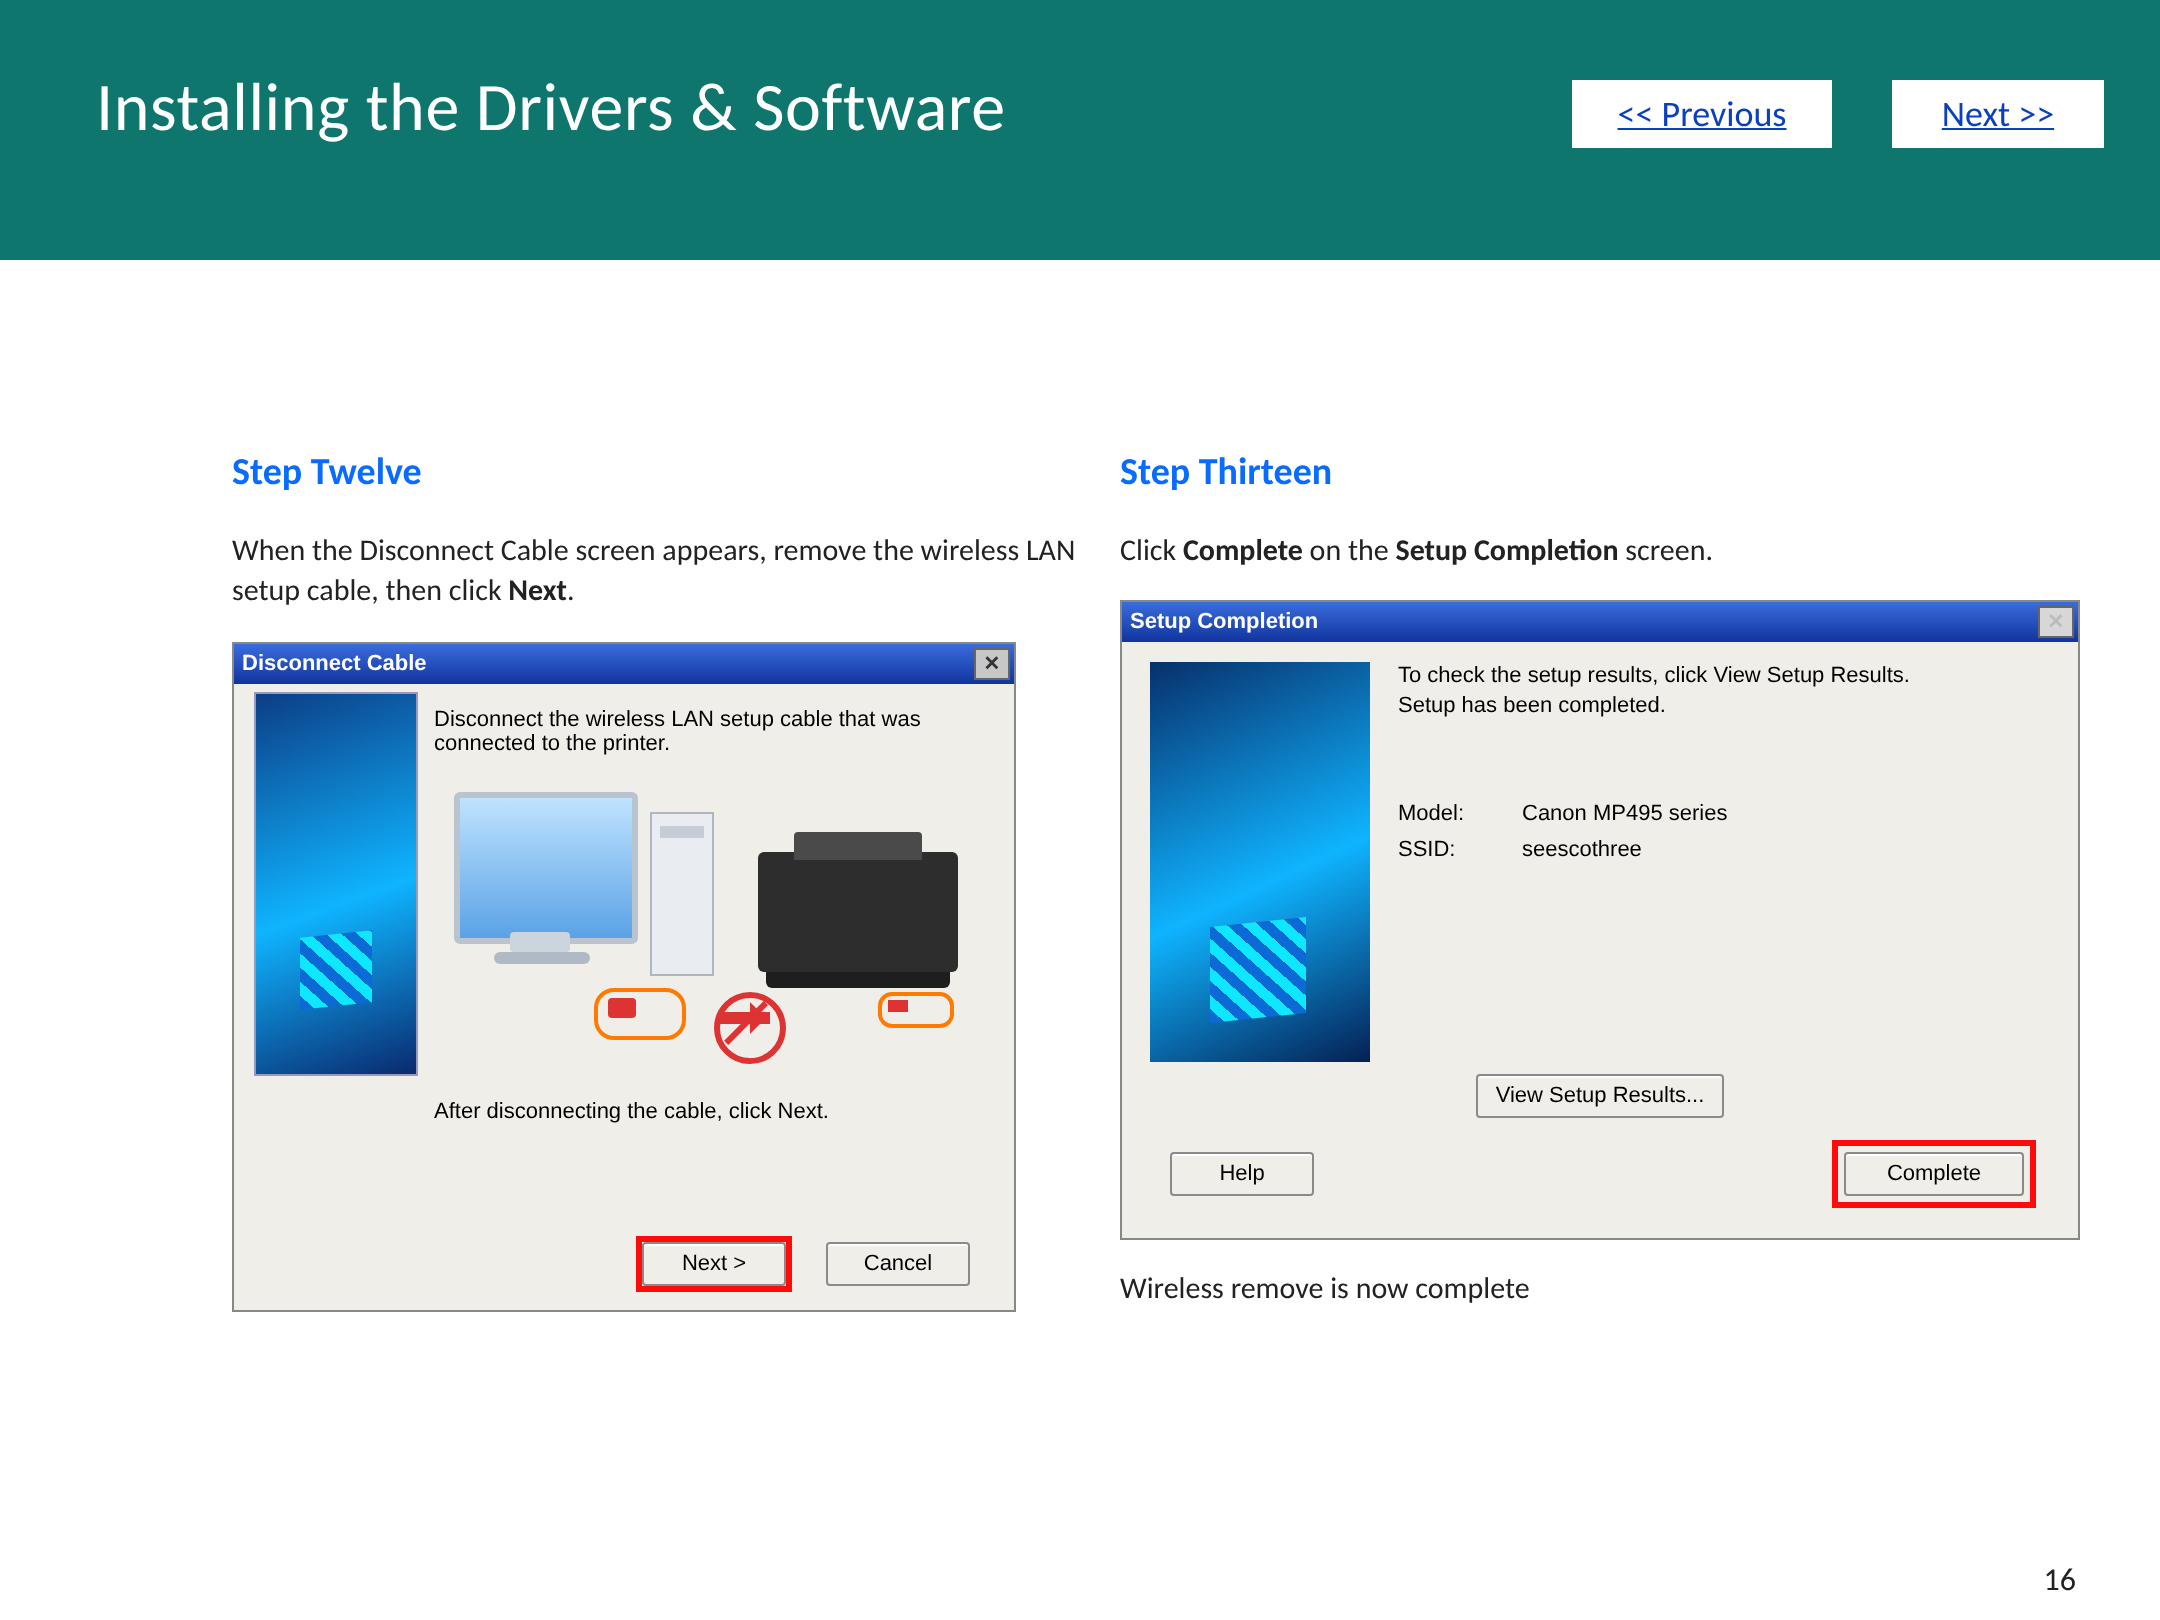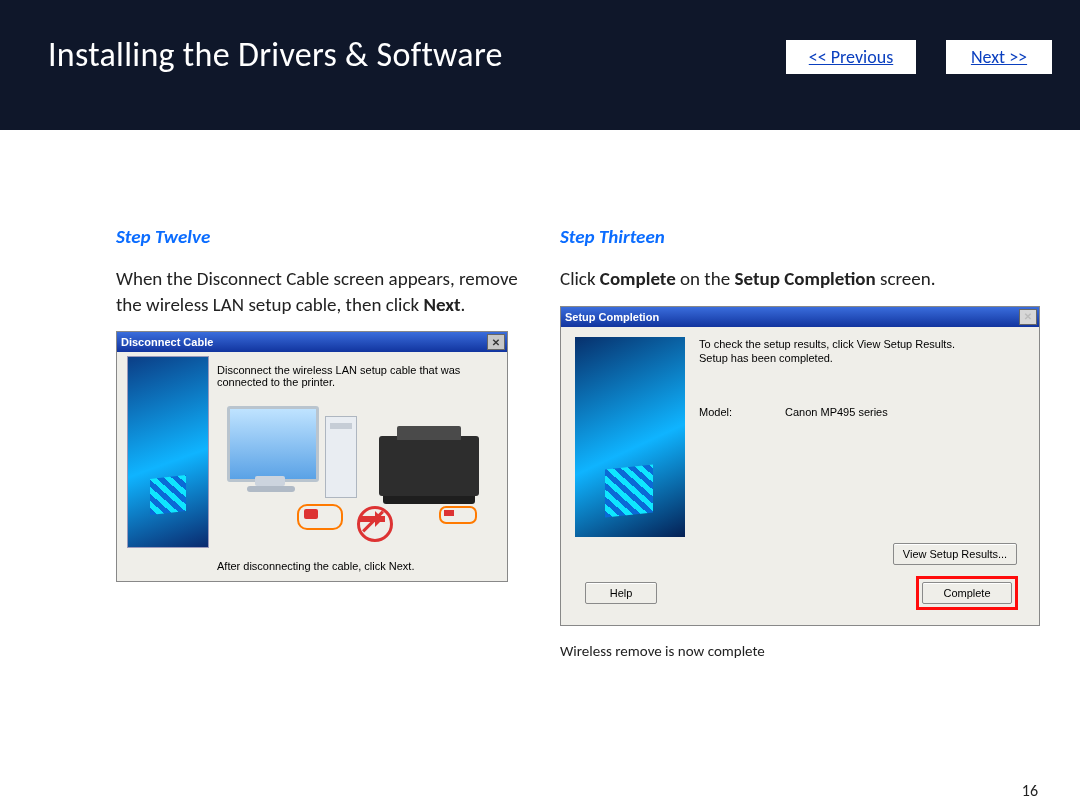--- a/index.html
+++ b/index.html
@@ -1,28 +1,28 @@
 <!DOCTYPE html>
 <html><head>
 <meta charset="utf-8">
 <style>
 html,body{margin:0;padding:0;width:1080px;height:810px;font-family:Calibri,Arial,sans-serif;background:#fff;color:#222;overflow:hidden}
 .page{position:relative;width:1080px;height:810px}
 
-.hdr{position:absolute;left:0;top:0;width:1080px;height:130px;background:#0f172a}
+.hdr{position:absolute;left:0;top:0;width:1080px;height:130px;background:#0f766e}
 .title{position:absolute;left:48px;top:34px;font-size:34px;color:#fff;font-weight:300;letter-spacing:.3px}
 .navbox{position:absolute;top:40px;height:34px;background:#fff;display:flex;align-items:center;justify-content:center;font-size:18px;color:#0a3fbf;text-decoration:underline}
 .nav-prev{left:786px;width:130px}
 .nav-next{left:946px;width:106px}
 
 .col{position:absolute;top:225px;width:430px;font-size:16px;color:#222}
 .c1{left:116px}
 .c2{left:560px}
-.stepH{color:#0a6cff;font-style:italic;font-weight:700;font-size:19px;margin:0 0 18px 0}
-.intro{font-size:19px;line-height:1.35;margin:0 0 14px 0}
+.stepH{color:#0a6cff;font-weight:700;font-size:19px;margin:0 0 18px 0}
+.intro{font-size:15px;line-height:1.35;margin:0 0 14px 0}
 .intro b{font-weight:700}
 
 .dlg{width:390px;border:1px solid #888;background:#efeee9;font-family:Tahoma,Arial,sans-serif;font-size:11px;color:#000}
 .dlg .tbar{height:20px;background:linear-gradient(#3a6ddc,#11349e);color:#fff;font-weight:700;display:flex;align-items:center;padding:0 4px;position:relative}
 .dlg .xbtn{position:absolute;right:2px;top:2px;width:16px;height:14px;background:#c7c7c7;border:1px solid #666;display:flex;align-items:center;justify-content:center;font-size:10px;color:#333}
 .dlg .body{padding:0 10px}
 .btn{display:inline-flex;align-items:center;justify-content:center;min-width:70px;height:20px;background:#efeee9;border:1px solid #8a8a8a;border-radius:2px;font-size:11px;box-shadow:0 1px 0 #fff inset}
 .hl{outline:3px solid #ff0b0b}
 
 .d1{position:relative}
@@ -50,23 +50,23 @@
 .noArrow .slash{position:absolute;left:2px;top:14px;width:28px;height:3px;background:#d33;transform:rotate(-45deg)}
 .d1foot{display:flex;justify-content:flex-end;gap:20px;padding:10px 12px 12px 12px;margin-top:40px}
 
 .d2{width:478px}
 .d2 .body{padding:10px 12px 6px 12px}
 .d2row{position:relative;min-height:200px}
 .panel2{position:absolute;left:2px;top:0;width:110px;height:200px;background:linear-gradient(155deg,#07306c,#0fb4ff 55%,#052054)}
 .panel2 .cube{left:30px;top:130px;width:48px;height:48px}
 .d2txt{margin-left:126px;font-size:11px;line-height:1.35}
 .kv{margin-top:40px;margin-left:126px;font-size:11px}
-.kv div{display:flex;gap:46px;margin-top:6px}
+.kv div{display:flex;gap:22px;margin-top:6px}
 .kv span.k{width:40px}
-.d2btns1{display:flex;justify-content:flex-end;padding:6px 10px}
+.d2btns1{display:flex;justify-content:center;padding:6px 10px}
 .d2btns1 .btn{min-width:122px}
 .d2foot{display:flex;justify-content:space-between;align-items:center;padding:8px 12px 12px 12px}
 .d2foot .hl{padding:3px}
 .post{margin-top:16px;font-size:15px}
 .pgno{position:absolute;right:42px;bottom:10px;font-size:16px;color:#222}
 </style>
 </head>
 <body>
 <div class="page">
 
@@ -102,20 +102,26 @@
         <div class="ptray"></div>
         <div class="pfoot"></div>
         <div class="pusb"></div>
         <div class="noArrow">
           <div class="arr"></div>
               <div class="circ"></div>
               <div class="slash"></div>
         </div>
       </div>
       <div class="instr2">After disconnecting the cable, click Next.</div>
+      <div class="d1foot">
+        <span class="hl">
+          <span class="btn">Next &gt;</span>
+        </span>
+        <span class="btn">Cancel</span>
+      </div>
     </div>
   </div>
 </div>
 
 <div class="col c2" style="width:528px">
   <p class="stepH">Step Thirteen</p>
   <p class="intro">
     <span>Click </span><b>Complete</b><span> on the </span><b>Setup Completion</b><span> screen.</span>
   </p>
 
@@ -131,20 +137,24 @@
             </div>
         <div class="d2txt">
           <div>To check the setup results, click View Setup Results.</div>
           <div>Setup has been completed.</div>
         </div>
         <div class="kv">
           <div>
                 <span class="k">Model:</span>
                 <span>Canon MP495 series</span>
               </div>
+          <div>
+                <span class="k">SSID:</span>
+                <span>seescothree</span>
+              </div>
         </div>
       </div>
       <div class="d2btns1">
         <span class="btn">View Setup Results...</span>
       </div>
       <div class="d2foot">
         <span class="btn">Help</span>
         <span class="hl">
           <span class="btn" style="min-width:88px">Complete</span>
         </span>

